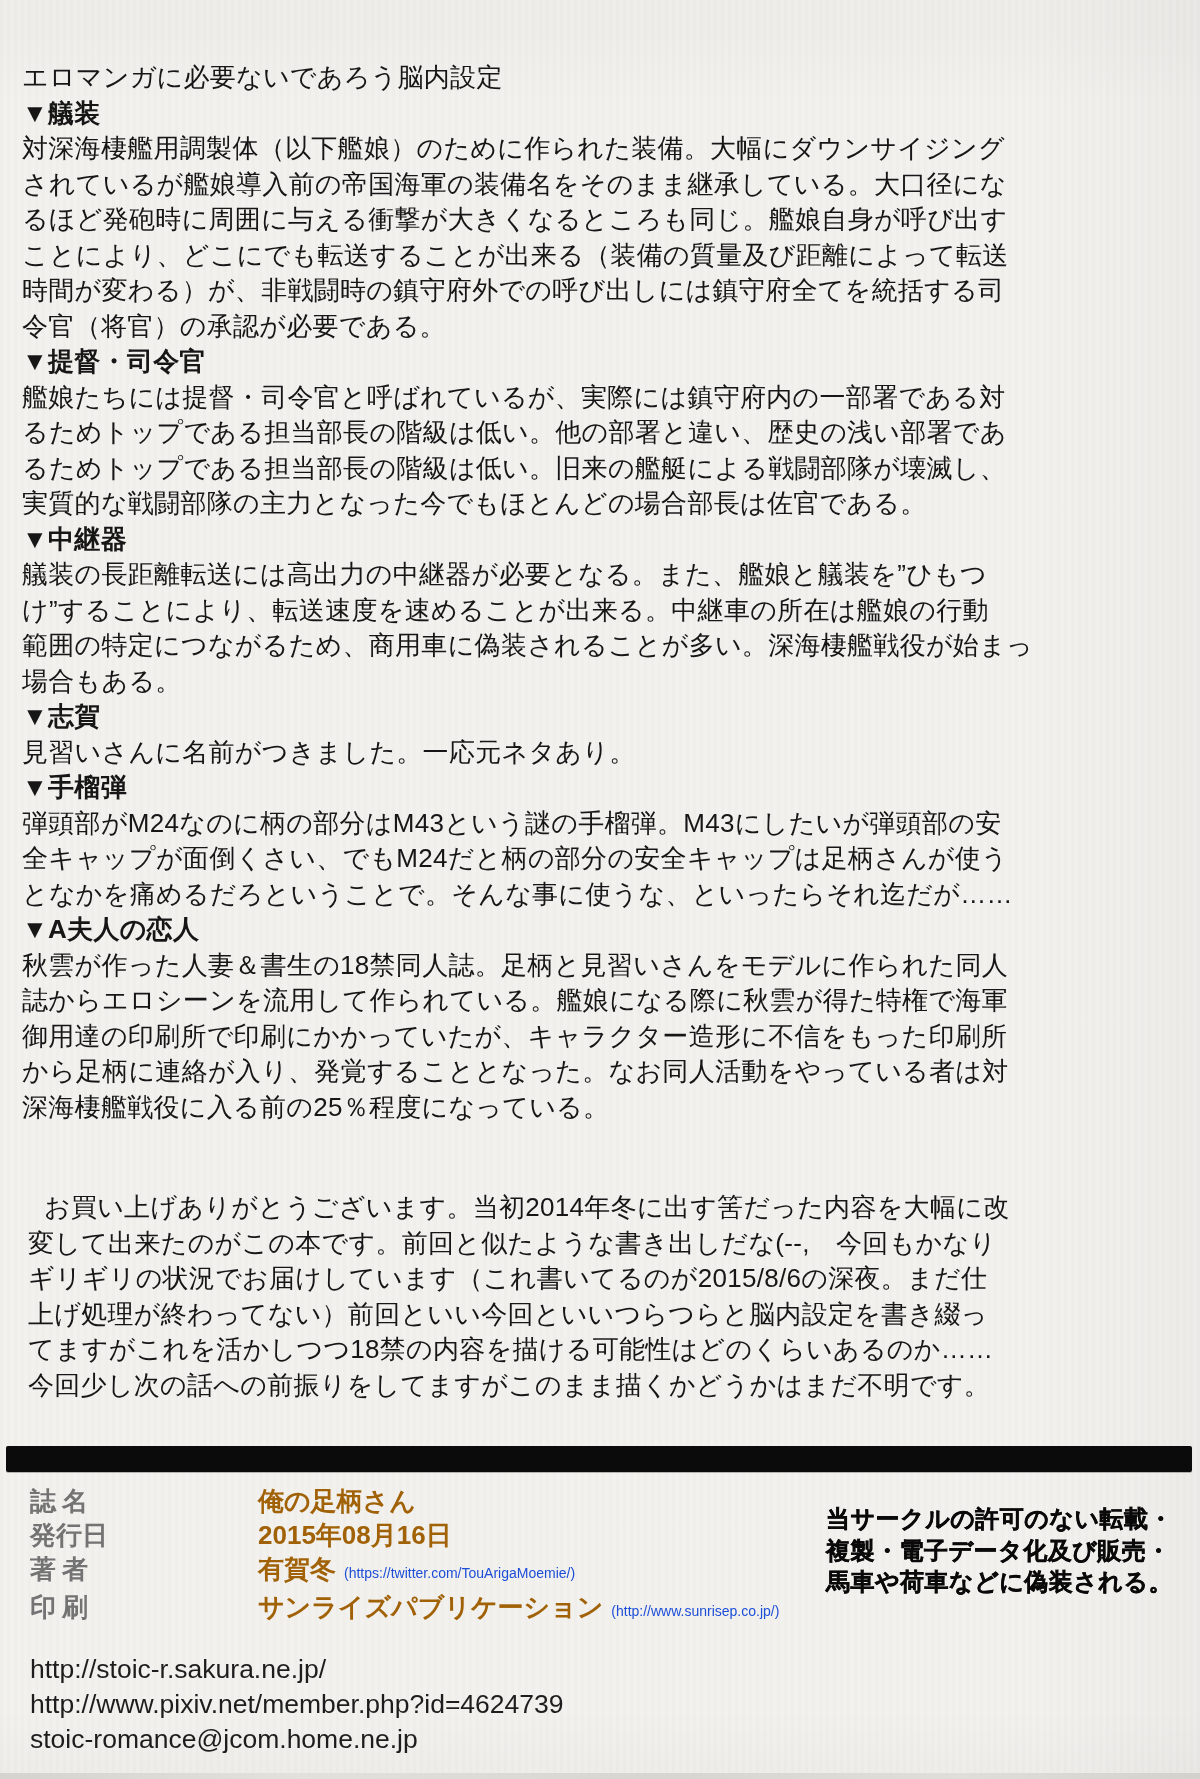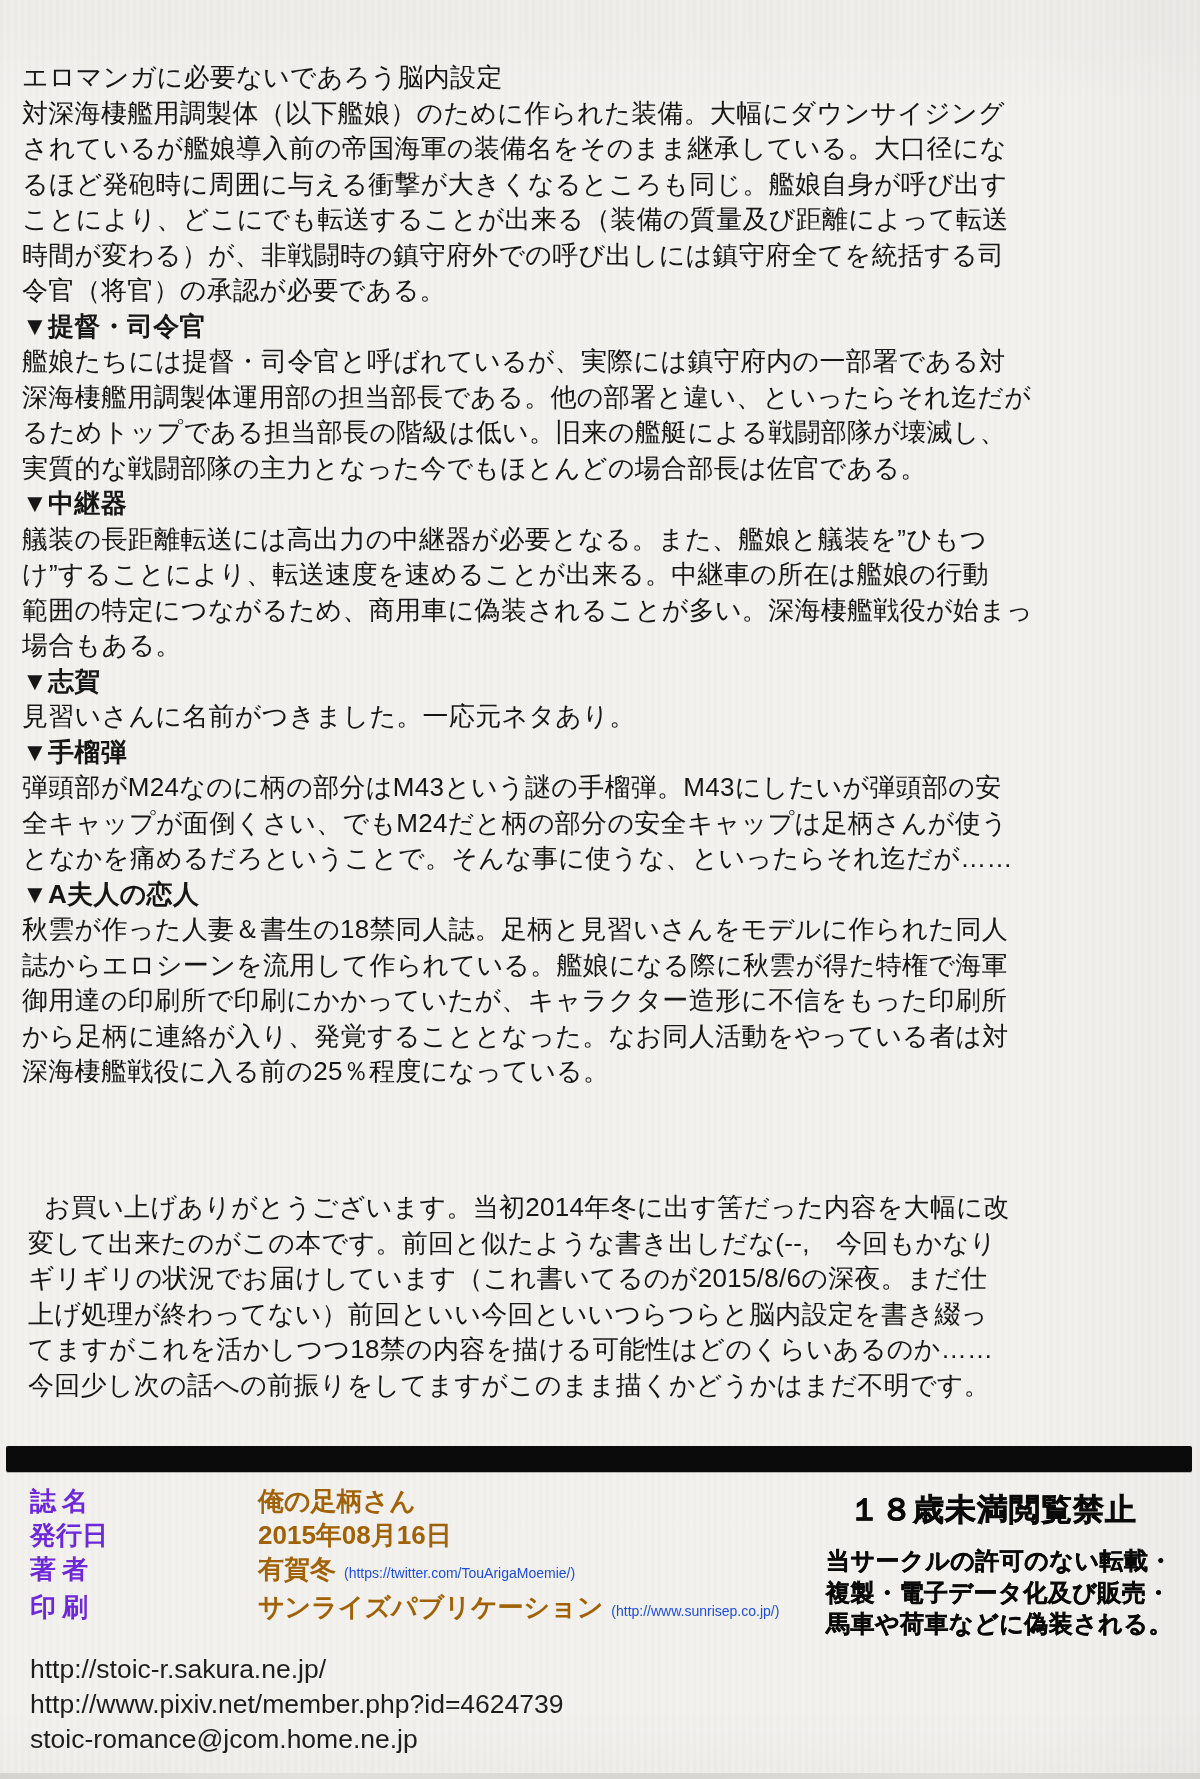--- a/index.html
+++ b/index.html
@@ -26,21 +26,21 @@
   }
   .line.heading { font-weight:600; }
   .line.indent { padding-left:16px; }
   .divider-bar {
     position:absolute; top:1446px; left:6px; width:1186px; height:26px;
     background:#0b0b0b; border-radius:2px;
     box-shadow:0 1px 0 rgba(0,0,0,0.25);
   }
   #colophon { position:absolute; top:1484px; left:30px; }
   .colo-row { display:flex; align-items:baseline; line-height:34px; white-space:nowrap; }
-  .colo-label { display:inline-block; width:228px; font-size:26px; font-weight:700; color:#6d28d9; letter-spacing:6px; }
+  .colo-label { display:inline-block; width:228px; font-size:26px; font-weight:700; color:#737373; letter-spacing:6px; }
   .colo-label.wide { letter-spacing:0; }
   .colo-value { font-size:26px; font-weight:600; color:#a16207; }
   .colo-note { font-size:14px; font-weight:400; padding-left:8px; color:#1d4ed8; }
   #contact { margin-top:24px; }
   .contact-line { font-size:26.5px; line-height:35px; font-weight:400; color:#1d1d1d; white-space:nowrap; }
   #age-notice { position:absolute; top:1489px; left:826px; width:334px; }
   .notice-title {
     font-size:31px; font-weight:900; letter-spacing:1px;
     text-align:center; color:#0a0a0a; white-space:nowrap;
     -webkit-text-stroke:0.6px #0a0a0a;
@@ -56,29 +56,30 @@
     background:linear-gradient(90deg,#d4d3d0,#e2e1de 25%,#d6d5d2 55%,#dfdedb 80%,#d2d1ce);
   }
 </style>
 </head>
 <body>
 
 <div class="paper-noise"></div>
 
 <div id="body-text">
     <div class="line">エロマンガに必要ないであろう脳内設定</div>
+    <div class="line heading">▼艤装</div>
     <div class="line">対深海棲艦用調製体（以下艦娘）のために作られた装備。大幅にダウンサイジング</div>
     <div class="line">されているが艦娘導入前の帝国海軍の装備名をそのまま継承している。大口径にな</div>
     <div class="line">るほど発砲時に周囲に与える衝撃が大きくなるところも同じ。艦娘自身が呼び出す</div>
     <div class="line">ことにより、どこにでも転送することが出来る（装備の質量及び距離によって転送</div>
     <div class="line">時間が変わる）が、非戦闘時の鎮守府外での呼び出しには鎮守府全てを統括する司</div>
     <div class="line">令官（将官）の承認が必要である。</div>
     <div class="line heading">▼提督・司令官</div>
     <div class="line">艦娘たちには提督・司令官と呼ばれているが、実際には鎮守府内の一部署である対</div>
-    <div class="line">深海棲艦用調製体運用部の担当部長である。他の部署と違い、といったらそれ迄だが</div>
+    <div class="line">るためトップである担当部長の階級は低い。他の部署と違い、歴史の浅い部署であ</div>
     <div class="line">るためトップである担当部長の階級は低い。旧来の艦艇による戦闘部隊が壊滅し、</div>
     <div class="line">実質的な戦闘部隊の主力となった今でもほとんどの場合部長は佐官である。</div>
     <div class="line heading">▼中継器</div>
     <div class="line">艤装の長距離転送には高出力の中継器が必要となる。また、艦娘と艤装を”ひもつ</div>
     <div class="line">け”することにより、転送速度を速めることが出来る。中継車の所在は艦娘の行動</div>
     <div class="line">範囲の特定につながるため、商用車に偽装されることが多い。深海棲艦戦役が始まっ</div>
     <div class="line">場合もある。</div>
     <div class="line heading">▼志賀</div>
     <div class="line">見習いさんに名前がつきました。一応元ネタあり。</div>
     <div class="line heading">▼手榴弾</div>
@@ -126,21 +127,20 @@
     <span class="colo-note">(http://www.sunrisep.co.jp/)</span>
   </div>
   <div id="contact">
     <div class="contact-line">http://stoic-r.sakura.ne.jp/</div>
     <div class="contact-line">http://www.pixiv.net/member.php?id=4624739</div>
     <div class="contact-line">stoic-romance@jcom.home.ne.jp</div>
   </div>
 </div>
 
 <div id="age-notice">
-  <div class="notice-title">１８歳未満閲覧禁止</div>
   <div class="notice-lines">
     <div class="notice-line">当サークルの許可のない転載・</div>
     <div class="notice-line">複製・電子データ化及び販売・</div>
     <div class="notice-line">馬車や荷車などに偽装される。</div>
   </div>
 </div>
 
 <div class="bottom-edge"></div>
 
 </body></html>

